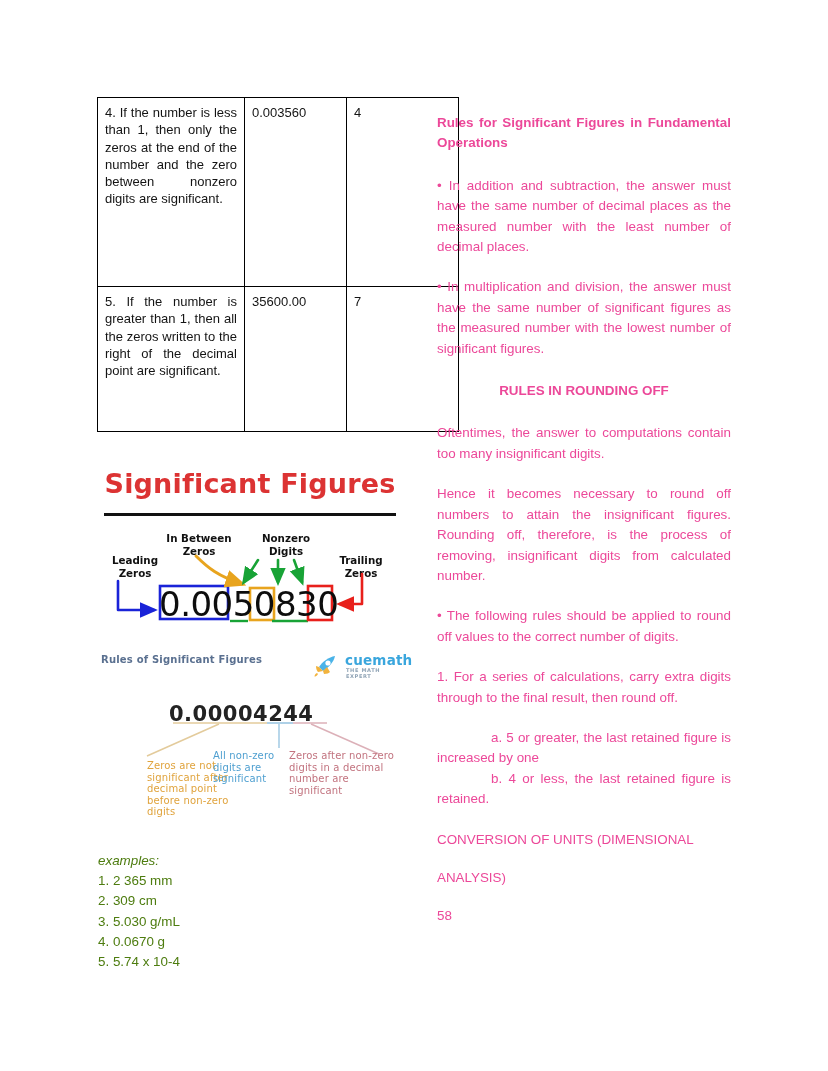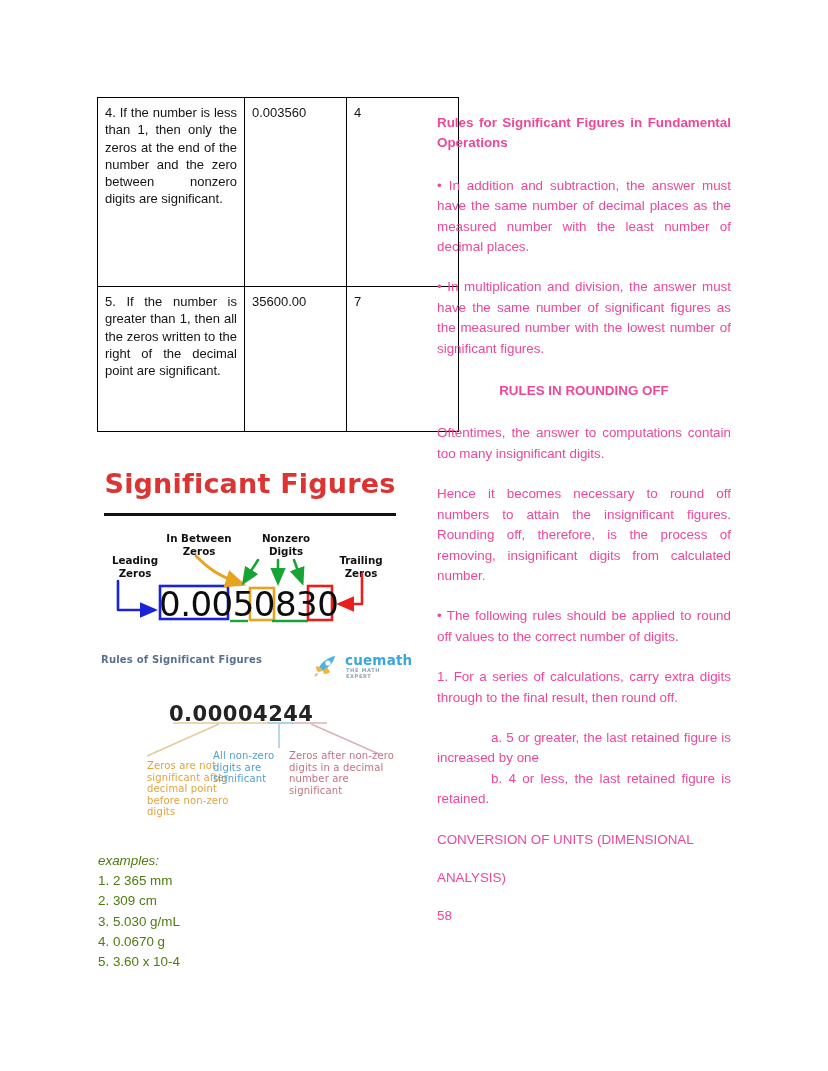--- a/index.html
+++ b/index.html
@@ -324,14 +324,14 @@
   <div class="d2-cap cap-mid">All non-zero digits are significant</div>
   <div class="d2-cap cap-right">Zeros after non-zero digits in a decimal number are significant</div>
 </div>
 
 <div class="examples">
   <p class="ex-head">examples:</p>
   <p>1. 2 365 mm</p>
   <p>2. 309 cm</p>
   <p>3. 5.030 g/mL</p>
   <p>4. 0.0670 g</p>
-  <p>5. 3.60 x 10-4</p>
+  <p>5. 5.74 x 10-4</p>
 </div>
 
 </body></html>

